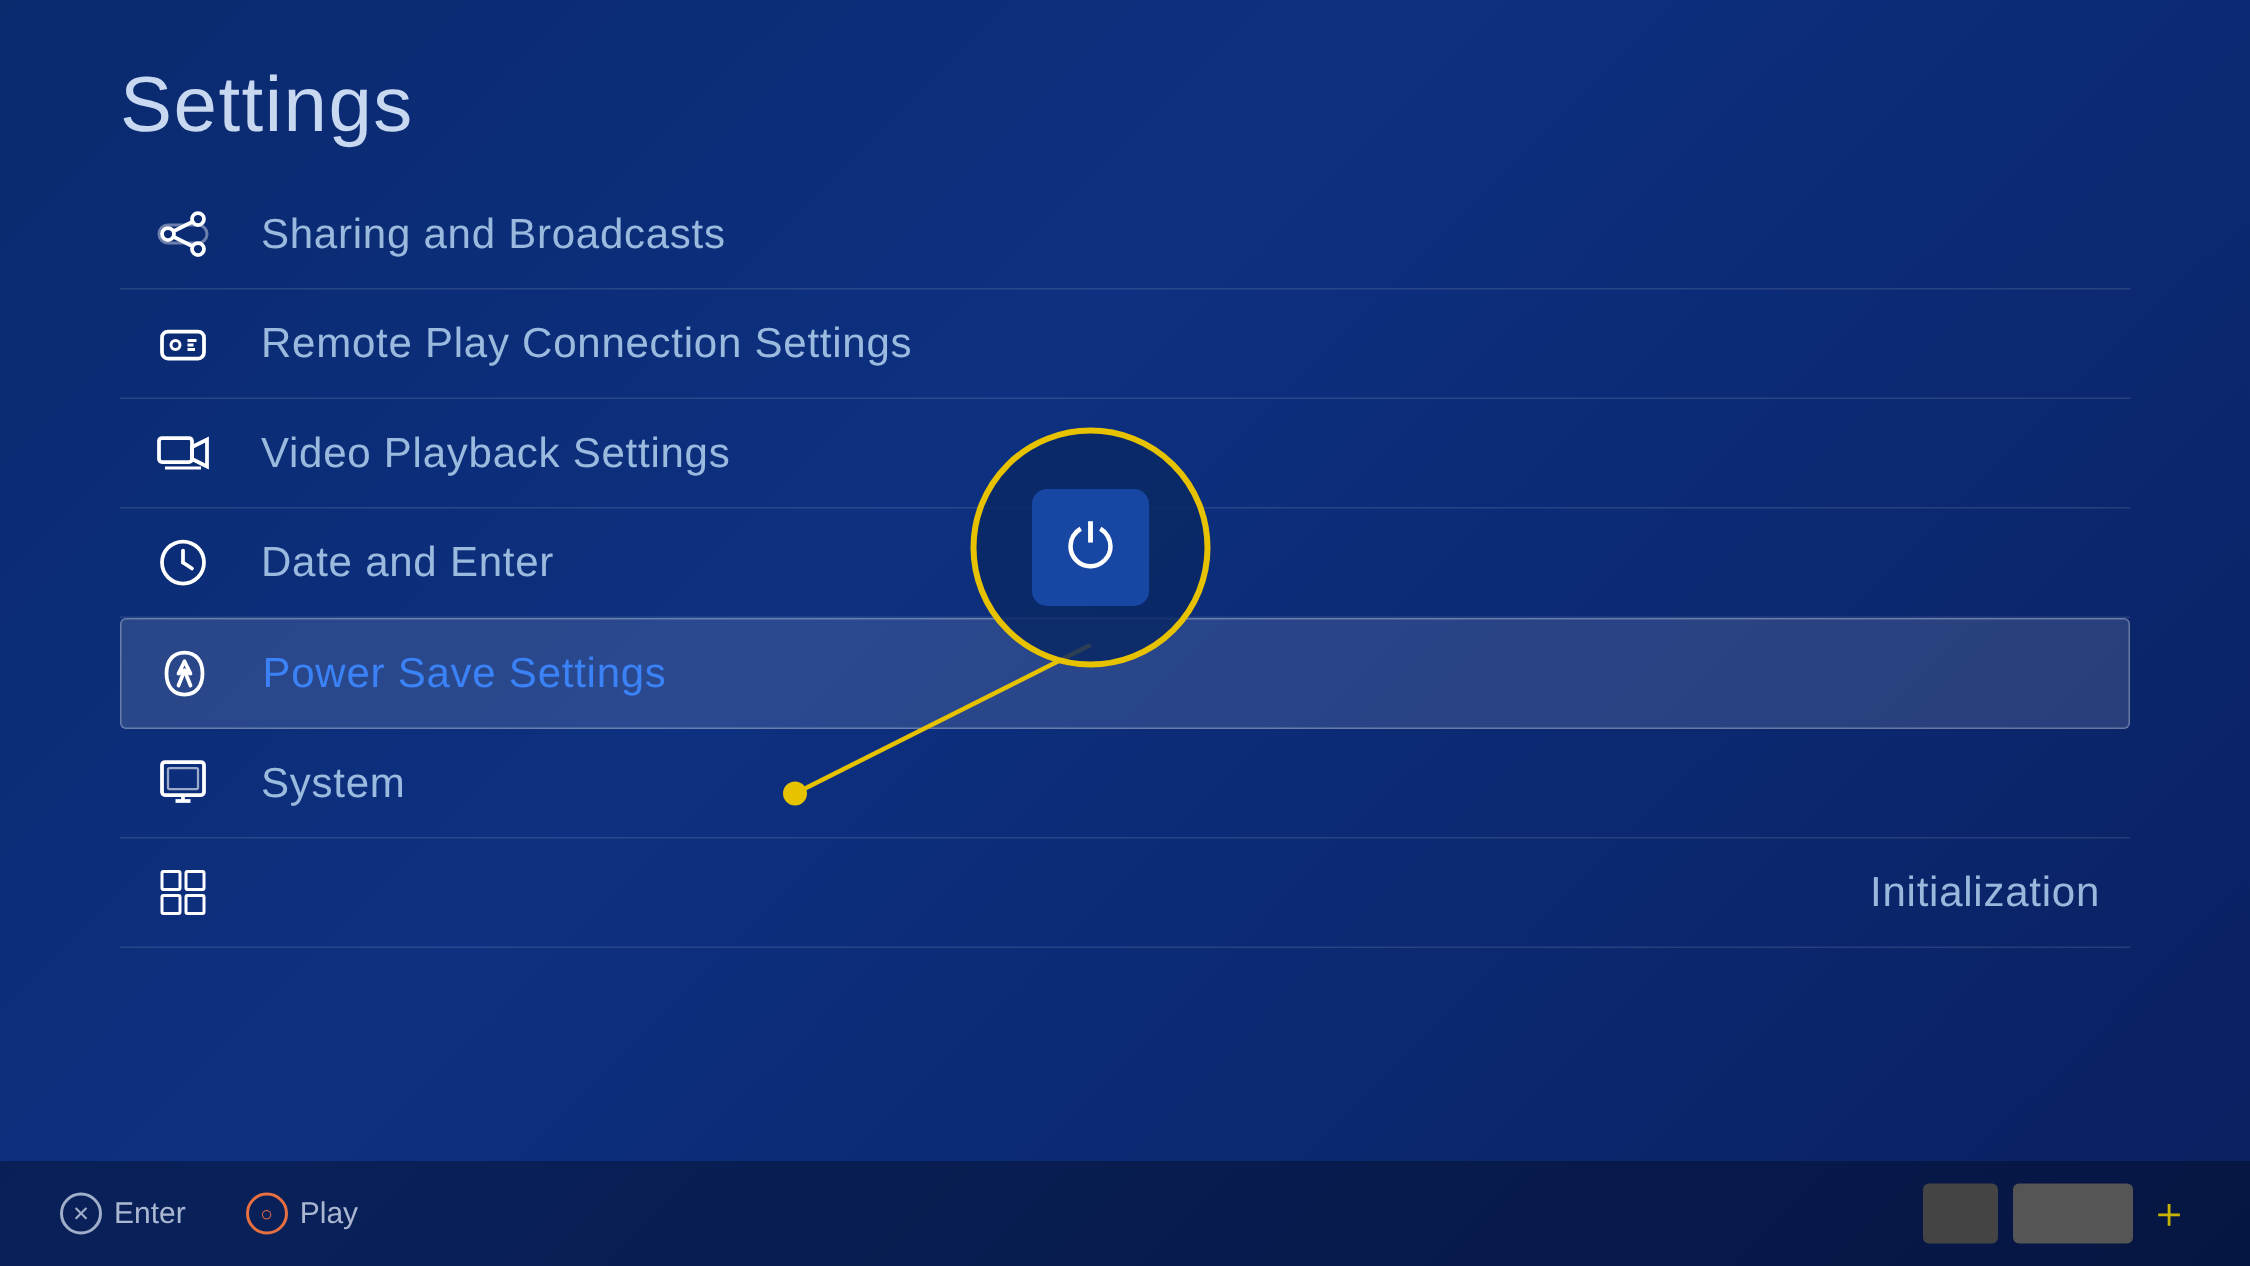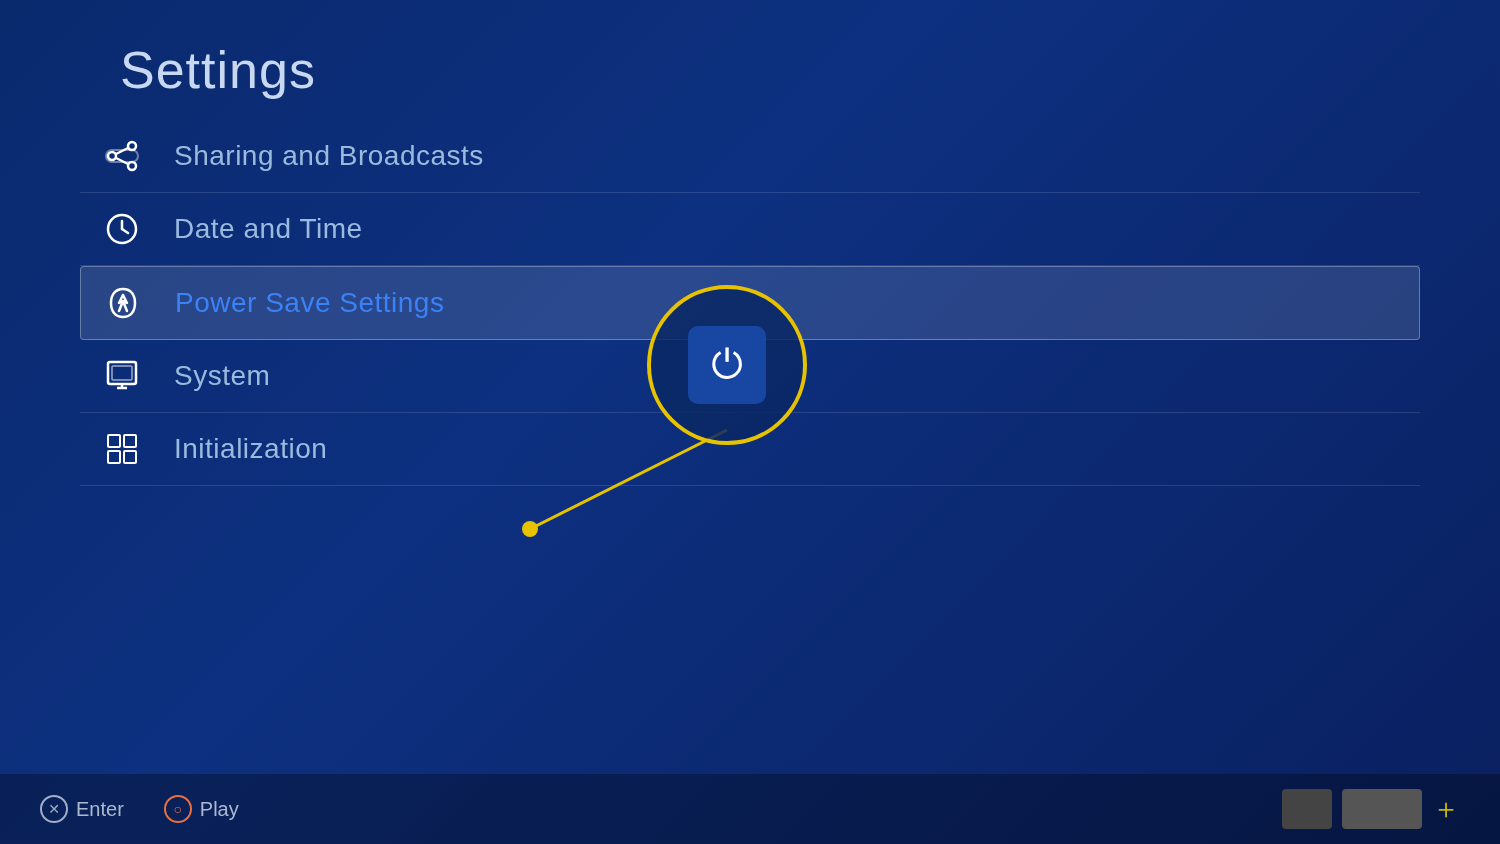--- a/index.html
+++ b/index.html
@@ -15,21 +15,20 @@
     }
 
     .page-title {
       position: absolute;
       top: 40px;
       left: 80px;
       font-size: 52px;
       font-weight: 300;
       color: #c8d8f0;
       letter-spacing: 1px;
-      margin-left: 40px;
     }
 
     .menu-list {
       position: absolute;
       top: 120px;
       left: 80px;
       right: 80px;
       list-style: none;
     }
 
@@ -37,20 +36,21 @@
       display: flex;
       align-items: center;
       padding: 14px 20px;
       border-bottom: 1px solid rgba(255,255,255,0.12);
       cursor: pointer;
       position: relative;
     }
 
     .menu-item:last-child {
       border-bottom: 1px solid rgba(255,255,255,0.12);
+      justify-content: space-between;
     }
 
     .menu-item.active {
       background: rgba(255,255,255,0.12);
       border: 1px solid rgba(255,255,255,0.3);
       border-radius: 4px;
     }
 
     .menu-item .icon {
       width: 44px;
@@ -173,31 +173,53 @@
         <circle cx="28" cy="28" r="4" fill="none" stroke="currentColor" stroke-width="2.5"></circle>
         <line x1="12" y1="16" x2="24" y2="10" stroke="currentColor" stroke-width="2.5"></line>
         <line x1="12" y1="20" x2="24" y2="26" stroke="currentColor" stroke-width="2.5"></line>
         <rect x="2" y="12" width="32" height="12" rx="6" fill="none" stroke="currentColor" stroke-width="2" opacity="0.4"></rect>
       </svg>
     </span>
     <span class="label">Sharing and Broadcasts</span>
   </li>
 
 
-
+  <li class="menu-item">
+    <span class="icon">
+      <svg viewBox="0 0 36 36" xmlns="http://www.w3.org/2000/svg">
+        <rect x="4" y="10" width="28" height="18" rx="4" fill="none" stroke="currentColor" stroke-width="2.5"></rect>
+        <circle cx="13" cy="19" r="3" fill="none" stroke="currentColor" stroke-width="2"></circle>
+        <line x1="21" y1="16" x2="27" y2="16" stroke="currentColor" stroke-width="2"></line>
+        <line x1="21" y1="19" x2="25" y2="19" stroke="currentColor" stroke-width="2"></line>
+        <line x1="21" y1="22" x2="26" y2="22" stroke="currentColor" stroke-width="2"></line>
+      </svg>
+    </span>
+    <span class="label">Remote Play Connection Settings</span>
+  </li>
+
+  <li class="menu-item">
+    <span class="icon">
+      <svg viewBox="0 0 36 36" xmlns="http://www.w3.org/2000/svg">
+        <rect x="2" y="8" width="22" height="16" rx="2" fill="none" stroke="currentColor" stroke-width="2.5"></rect>
+        <polygon points="24,14 34,9 34,27 24,22" fill="none" stroke="currentColor" stroke-width="2.5"></polygon>
+        <line x1="6" y1="28" x2="30" y2="28" stroke="currentColor" stroke-width="2"></line>
+      </svg>
+    </span>
+    <span class="label">Video Playback Settings</span>
+  </li>
 
   <li class="menu-item">
     <span class="icon">
       <svg viewBox="0 0 36 36" xmlns="http://www.w3.org/2000/svg">
         <circle cx="18" cy="18" r="14" fill="none" stroke="currentColor" stroke-width="2.5"></circle>
         <line x1="18" y1="10" x2="18" y2="18" stroke="currentColor" stroke-width="2.5" stroke-linecap="round"></line>
         <line x1="18" y1="18" x2="24" y2="22" stroke="currentColor" stroke-width="2.5" stroke-linecap="round"></line>
       </svg>
     </span>
-    <span class="label">Date and Time</span>
+    <span class="label">Date and Enter</span>
   </li>
 
 
   <li class="menu-item active">
     <span class="icon">
       <svg viewBox="0 0 36 36" xmlns="http://www.w3.org/2000/svg">
 
         <path d="M18 4 C10 4 6 10 6 18 C6 26 10 32 18 32 C26 32 30 26 30 18 C30 10 26 4 18 4 Z" fill="none" stroke="currentColor" stroke-width="2.5"></path>
         <path d="M18 10 L14 18 L18 16 L14 26" fill="none" stroke="currentColor" stroke-width="2.5" stroke-linecap="round" stroke-linejoin="round"></path>
         <path d="M18 10 L22 18 L18 16 L22 26" fill="none" stroke="currentColor" stroke-width="2.5" stroke-linecap="round" stroke-linejoin="round"></path>

